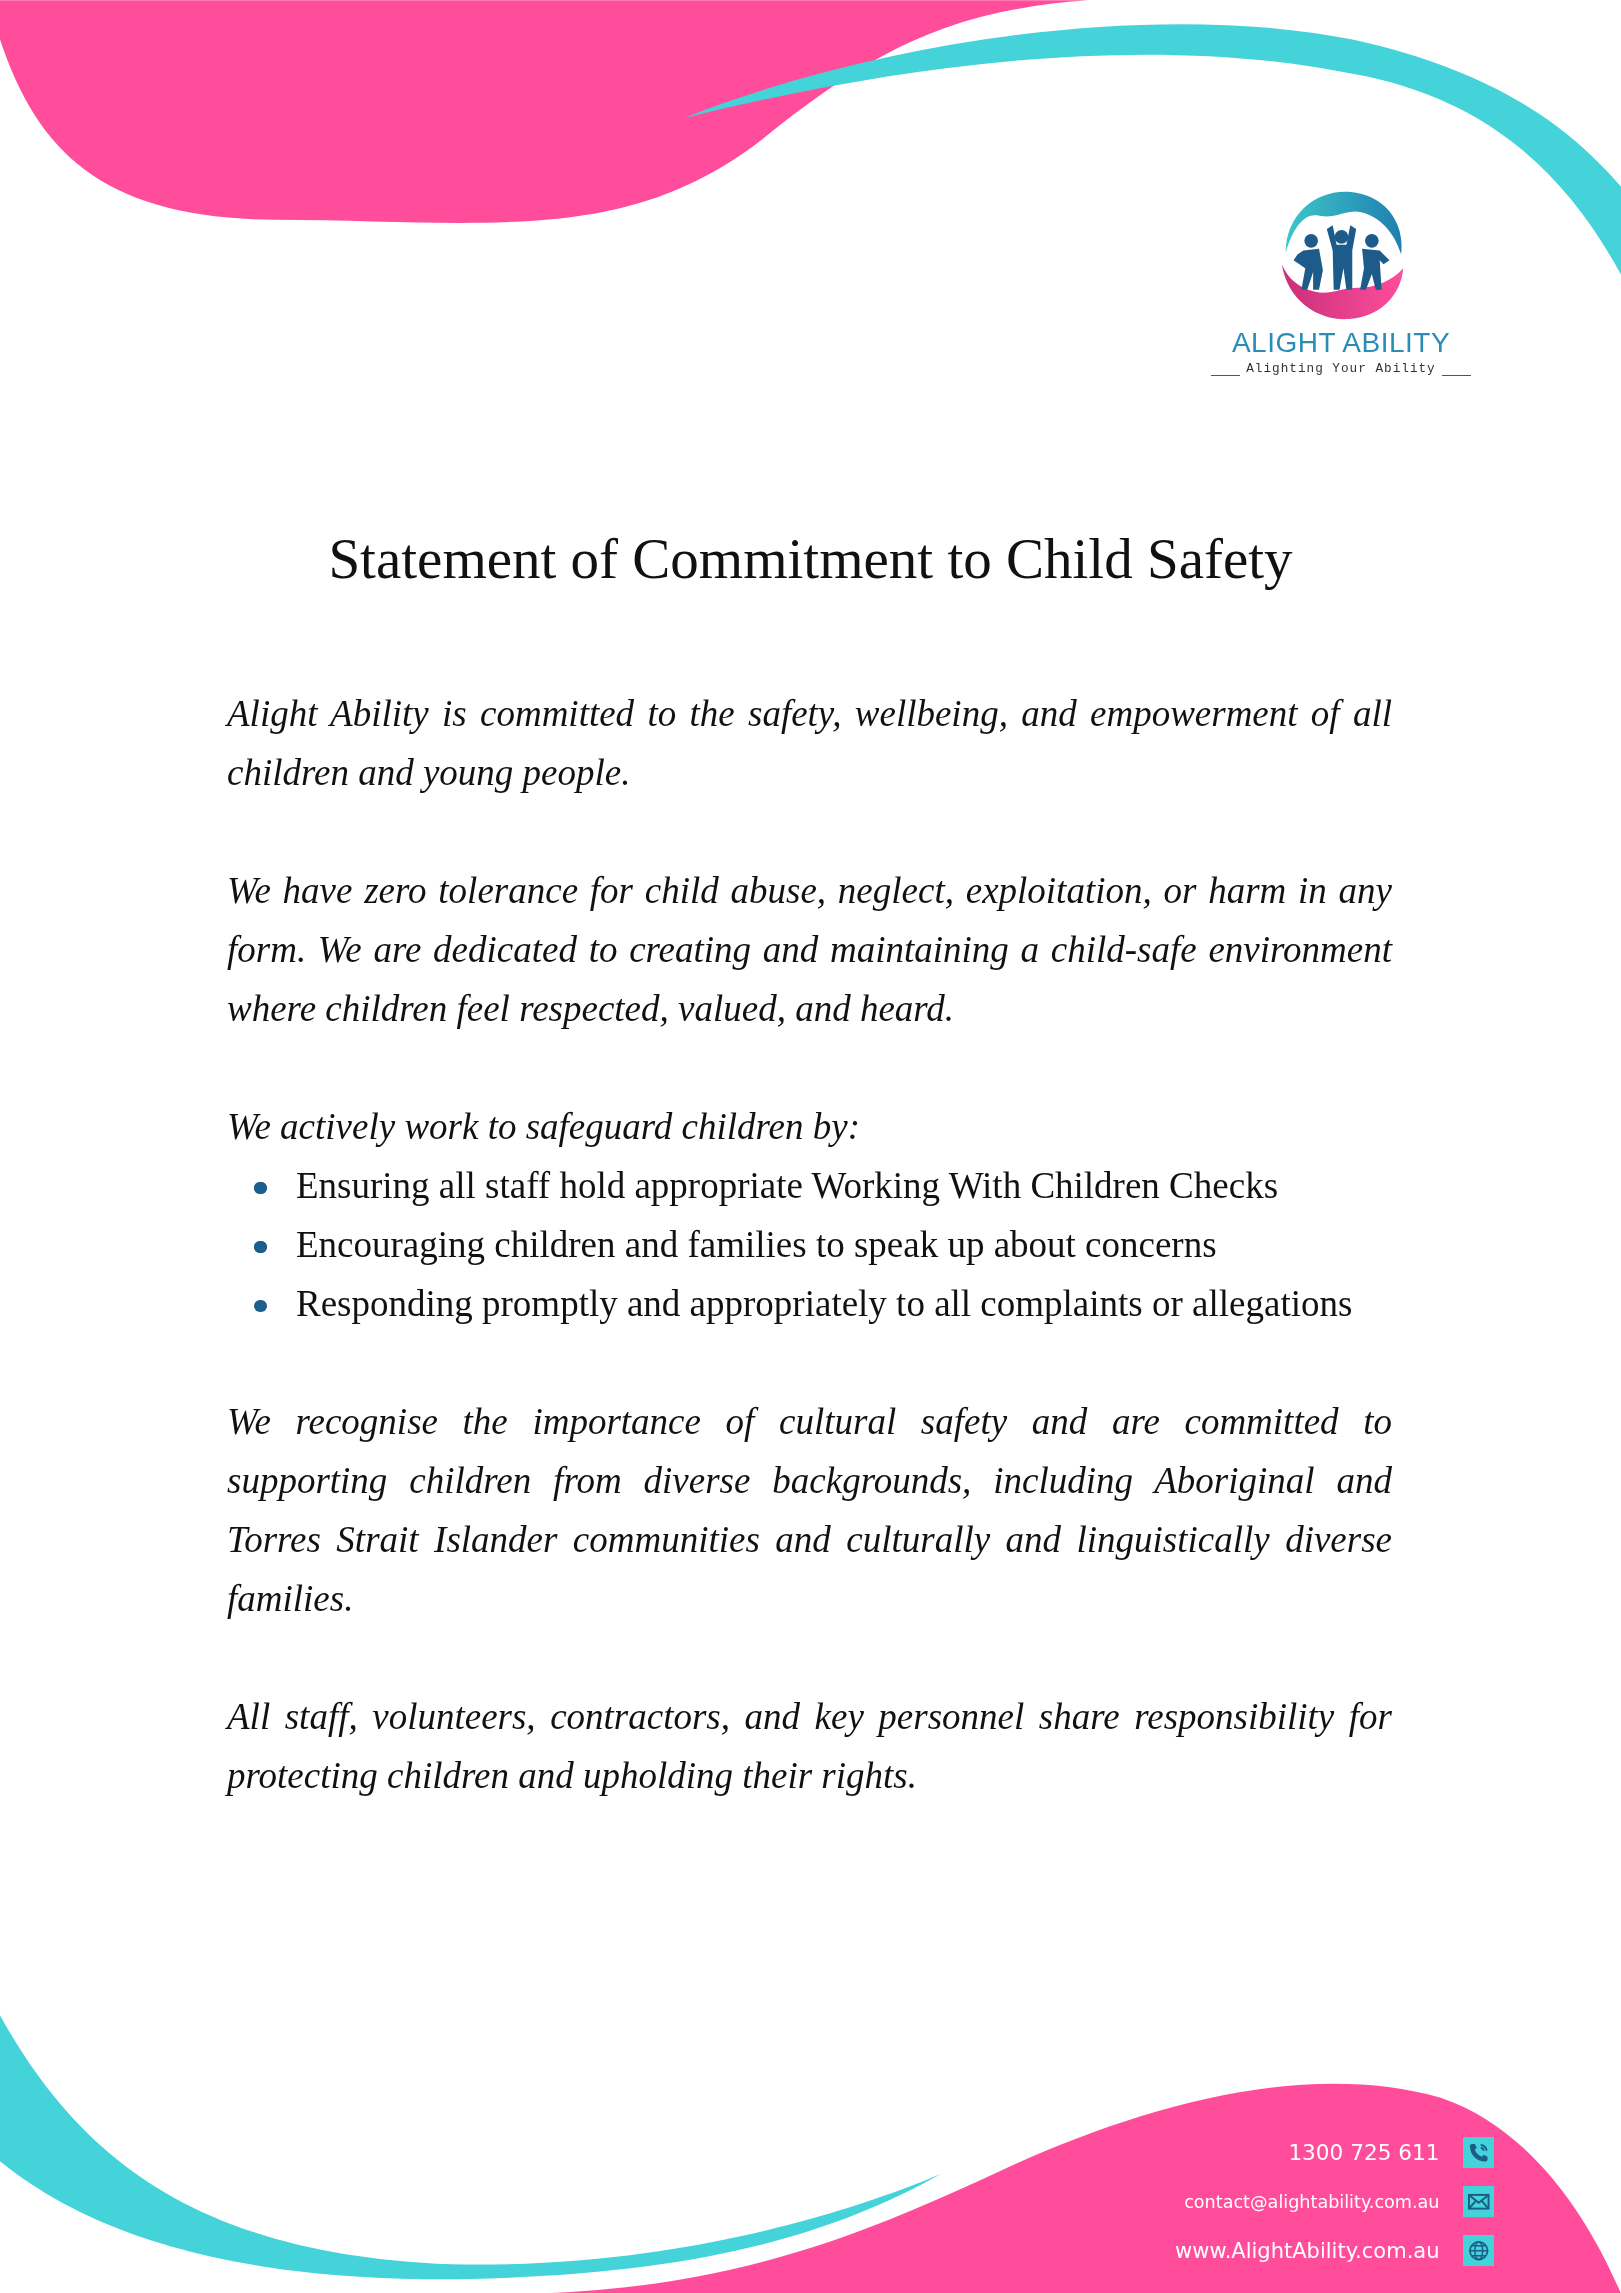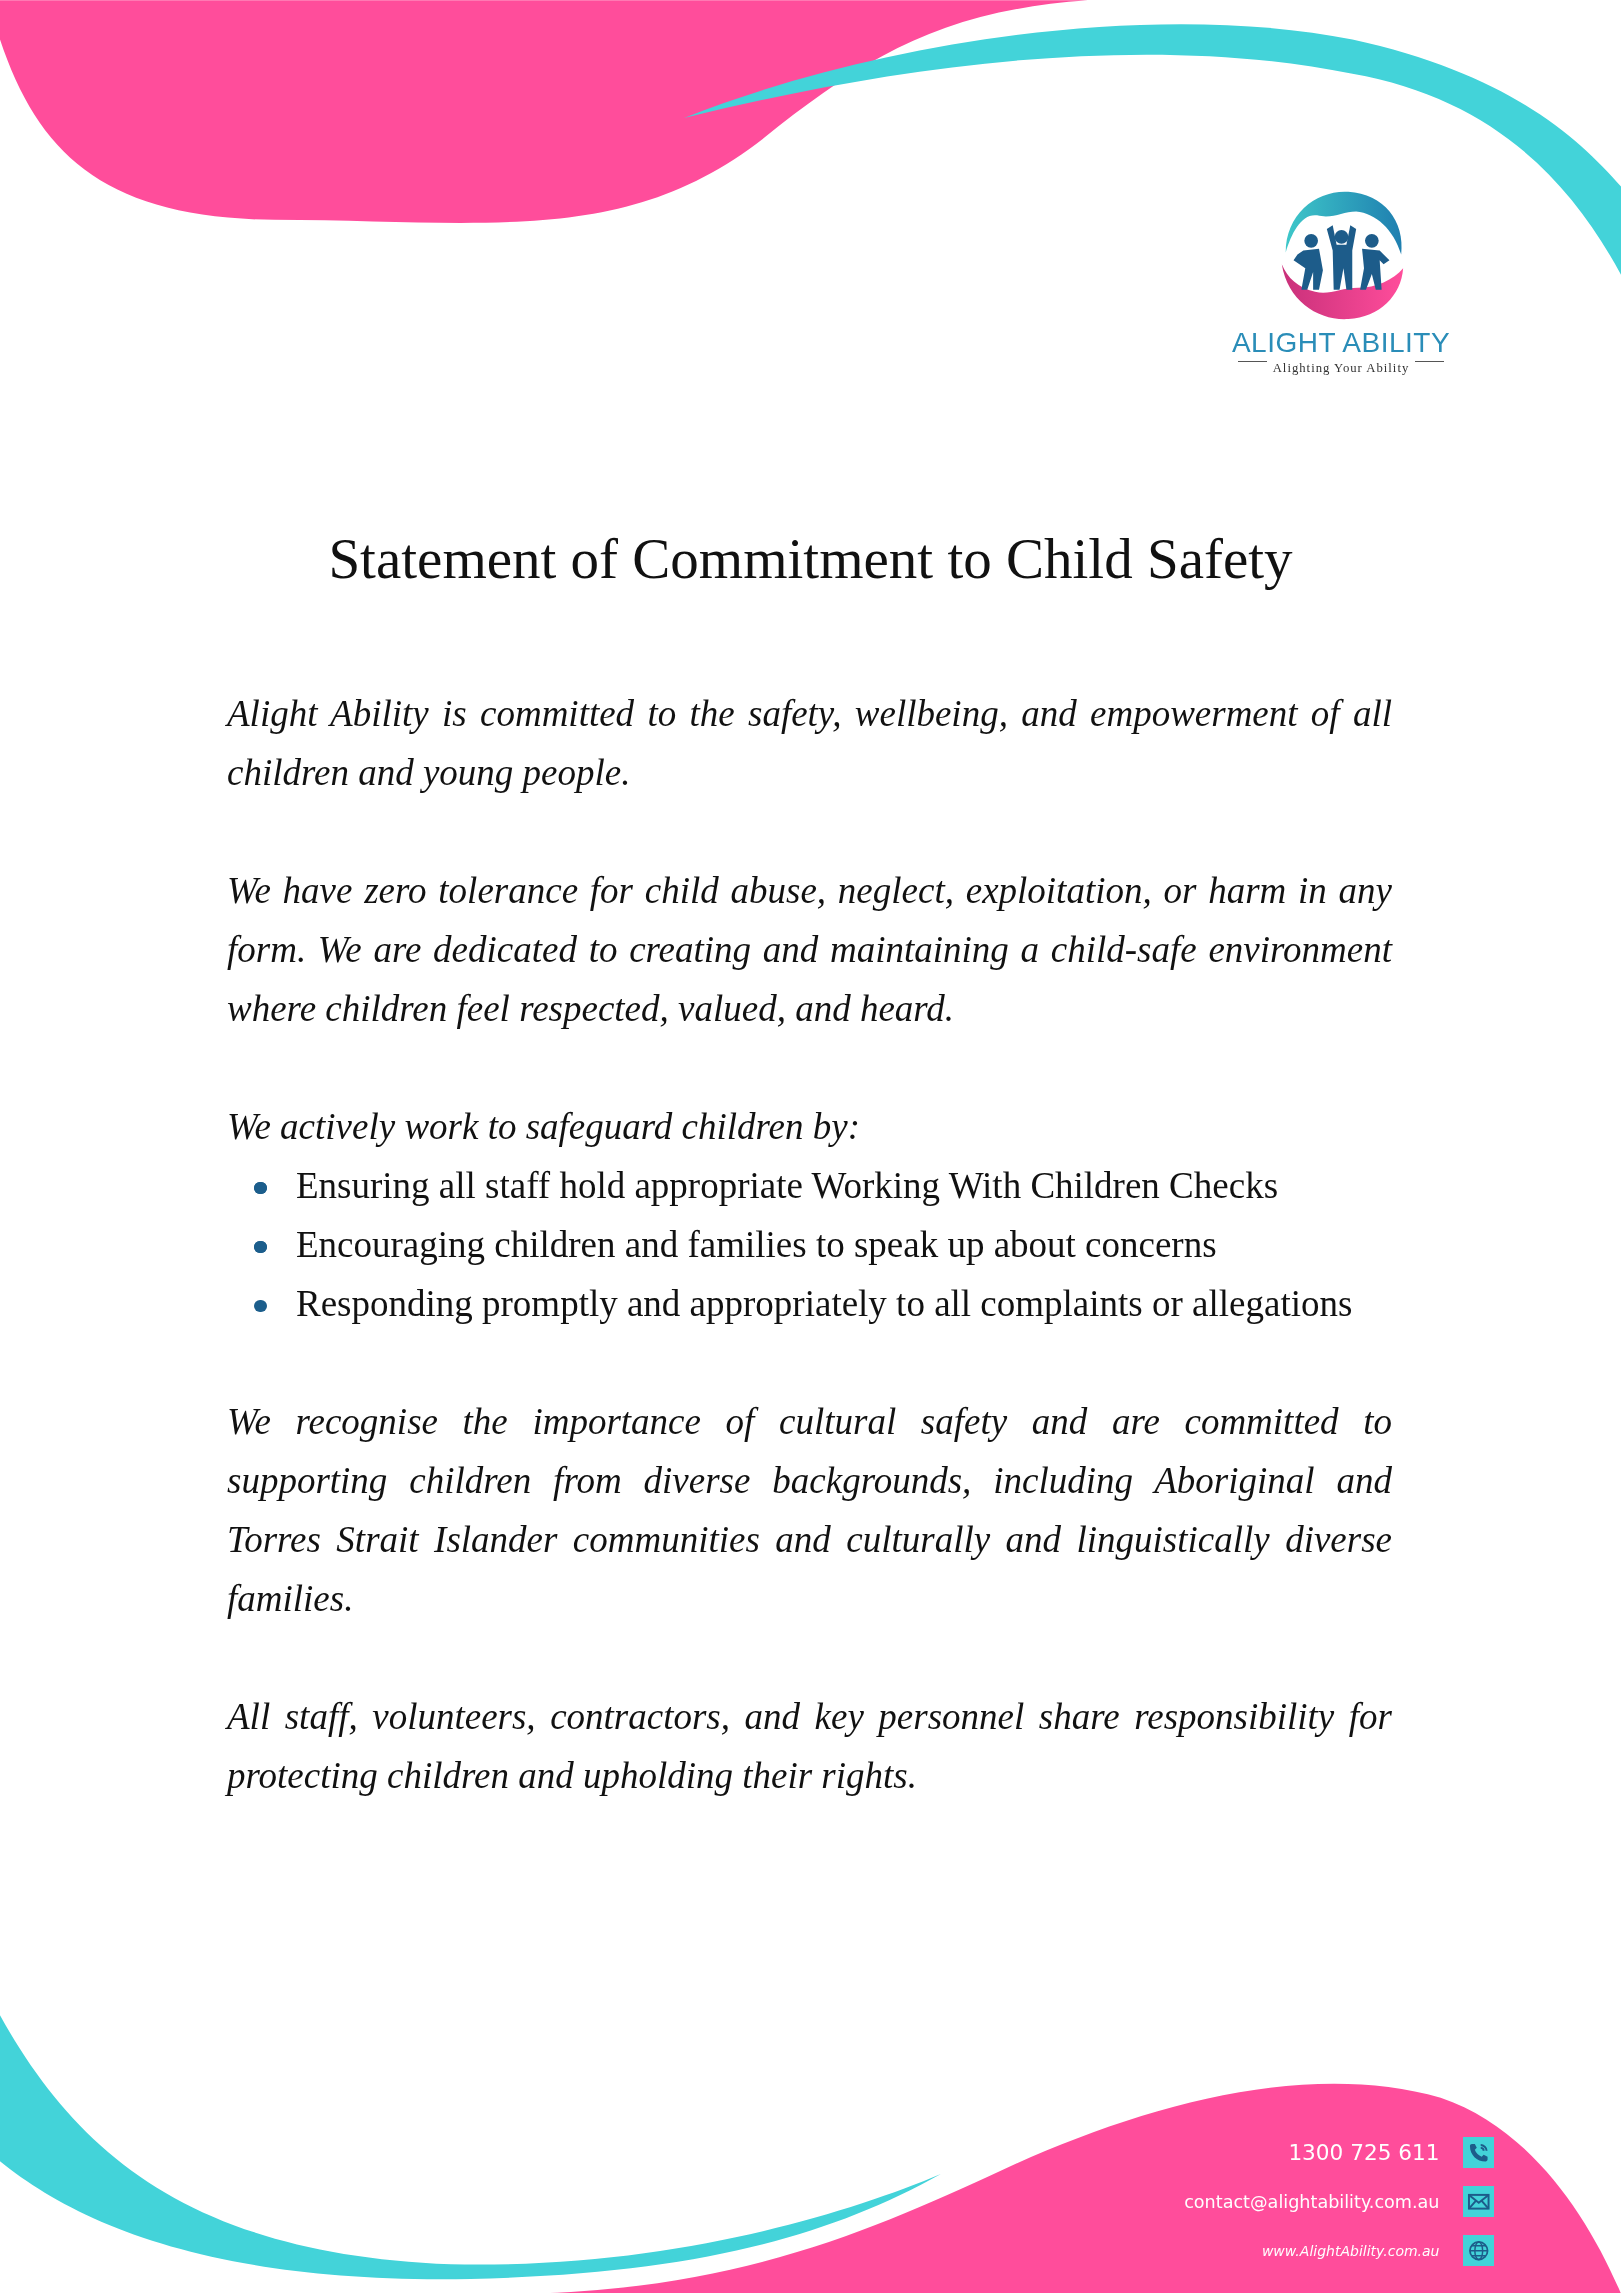--- a/index.html
+++ b/index.html
@@ -1,35 +1,35 @@
 <!DOCTYPE html>
 <html><head>
 <meta charset="utf-8">
 <style>
   html, body { margin: 0; padding: 0; }
   body { width: 1621px; height: 2294px; position: relative; overflow: hidden; background: #ffffff; font-family: "Liberation Serif", serif; color: #111; }
   .deco { position: absolute; left: 0; top: 0; width: 1621px; height: 2294px; pointer-events: none; }
   .logo { position: absolute; left: 1204px; top: 186px; width: 274px; text-align: center; }
   .logo svg { display: block; margin: 0 auto; }
   .logo-name { font-family: Liberation Sans, sans-serif; color: #2a8db8; font-size: 28px; letter-spacing: 0.5px; margin-top: 5.9px; line-height: 1; }
-  .logo-tag { display: flex; align-items: flex-start; justify-content: center; gap: 5.9px; font-family: Liberation Serif, serif; font-size: 12.7px; color: #333; letter-spacing: 1px; margin-top: 3.9px; }
+  .logo-tag { display: flex; align-items: flex-end; justify-content: center; gap: 5.9px; font-family: Liberation Mono, monospace; font-size: 12.7px; color: #333; letter-spacing: 1px; margin-top: 3.9px; }
   .logo-tag .line { width: 29px; height: 1px; background: #555; }
   .title { position: absolute; left: 0; width: 1621px; top: 524px; text-align: center; font-weight: normal; font-size: 57px; line-height: 69px; margin: 0; }
   .content { position: absolute; left: 227px; width: 1166px; top: 684px; font-size: 37px; line-height: 59px; text-align: justify; }
   .content p { margin: 0 1px 59px 0; font-style: italic; }
   .content p.tight { margin-bottom: 0; }
   .content ul { list-style: none; margin: 0 0 59px 0; padding: 0; }
   .content li { position: relative; padding-left: 69px; }
   .content li .dot { position: absolute; left: 27.4px; top: 25.5px; width: 12.7px; height: 12.7px; border-radius: 50%; background: #1c5e8c; }
   .contact { position: absolute; right: 127px; top: 2129px; width: 412px; }
   .contact-row { display: flex; justify-content: flex-end; align-items: center; height: 47px; margin-bottom: 2px; }
   .contact-text { font-family: "DejaVu Sans", sans-serif; color: #ffffff; margin-right: 23.5px; }
   .c-phone { font-size: 21.6px; text-align: center; }
   .c-email { font-size: 17.6px; }
-  .c-web { font-size: 14px; font-style: italic; }
+  .c-web { font-size: 21px; }
   .ic { width: 31px; height: 31px; background: #43d3d9; display: flex; align-items: center; justify-content: center; }
 </style>
 </head>
 <body>
 
 <svg class="deco" viewBox="0 0 1654 2340" xmlns="http://www.w3.org/2000/svg">
 
   <path d="M0,0 L1110,0 C960,10 880,60 780,140 C640,250 500,225 280,224 C110,222 40,160 0,40 Z" fill="#ff4d9b"></path>
 
   <path d="M698,120 C900,40 1180,0 1380,40 C1540,75 1610,140 1654,190 L1654,280 C1600,180 1520,100 1380,75 C1160,30 900,70 698,120 Z" fill="#43d3d9"></path>

